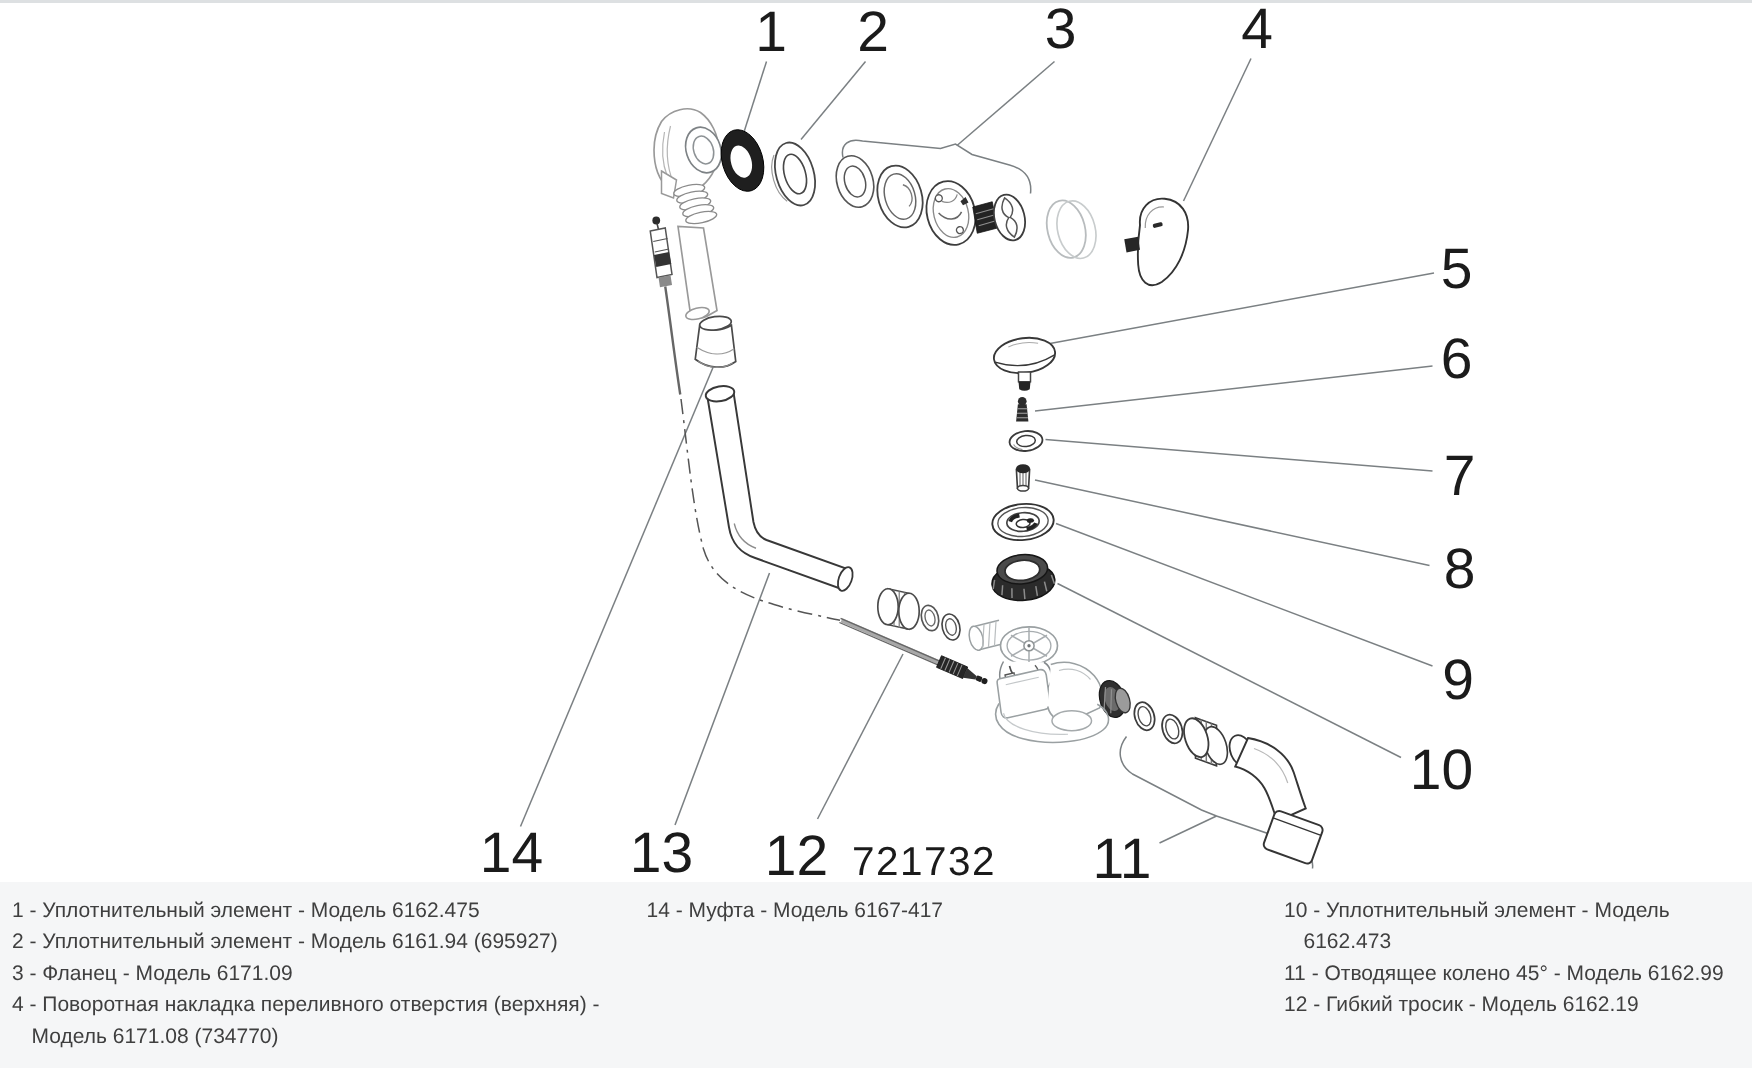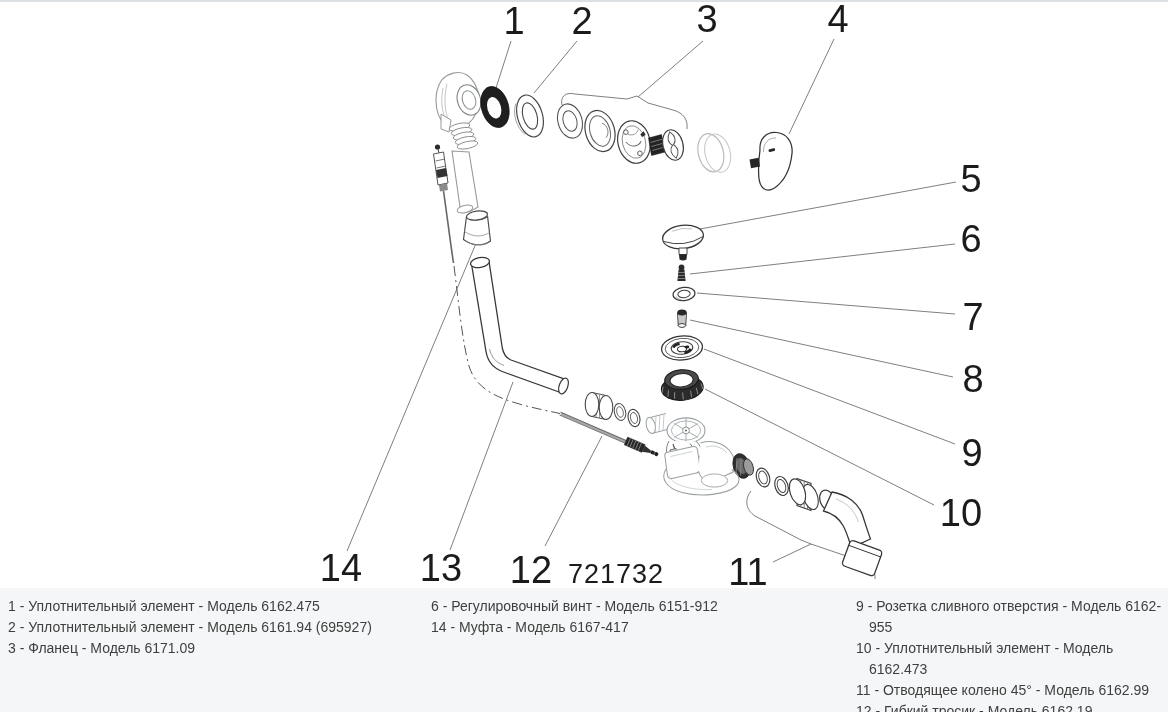--- a/index.html
+++ b/index.html
@@ -311,25 +311,24 @@
       <text class="partcode" x="568" y="583" text-anchor="start">721732</text>
     </g>
   </svg>
   </div>
 
   <div class="footer">
     <div class="plist-col c1">
       <div class="plist-item">1 - Уплотнительный элемент - Модель 6162.475</div>
       <div class="plist-item">2 - Уплотнительный элемент - Модель 6161.94 (695927)</div>
       <div class="plist-item">3 - Фланец - Модель 6171.09</div>
+      <div class="plist-item">4 - Поворотная накладка переливного отверстия (верхняя) - Модель 6171.08 (734770)</div>
     </div>
     <div class="plist-col c2">
-      <div class="plist-item">6 - Регулировочный винт - Модель 6151-912</div>
       <div class="plist-item">14 - Муфта - Модель 6167-417</div>
     </div>
     <div class="plist-col c3">
-      <div class="plist-item">9 - Розетка сливного отверстия - Модель 6162-955</div>
       <div class="plist-item">10 - Уплотнительный элемент - Модель 6162.473</div>
       <div class="plist-item">11 - Отводящее колено 45° - Модель 6162.99</div>
       <div class="plist-item">12 - Гибкий тросик - Модель 6162.19</div>
     </div>
   </div>
 </div>
 
 </body></html>

